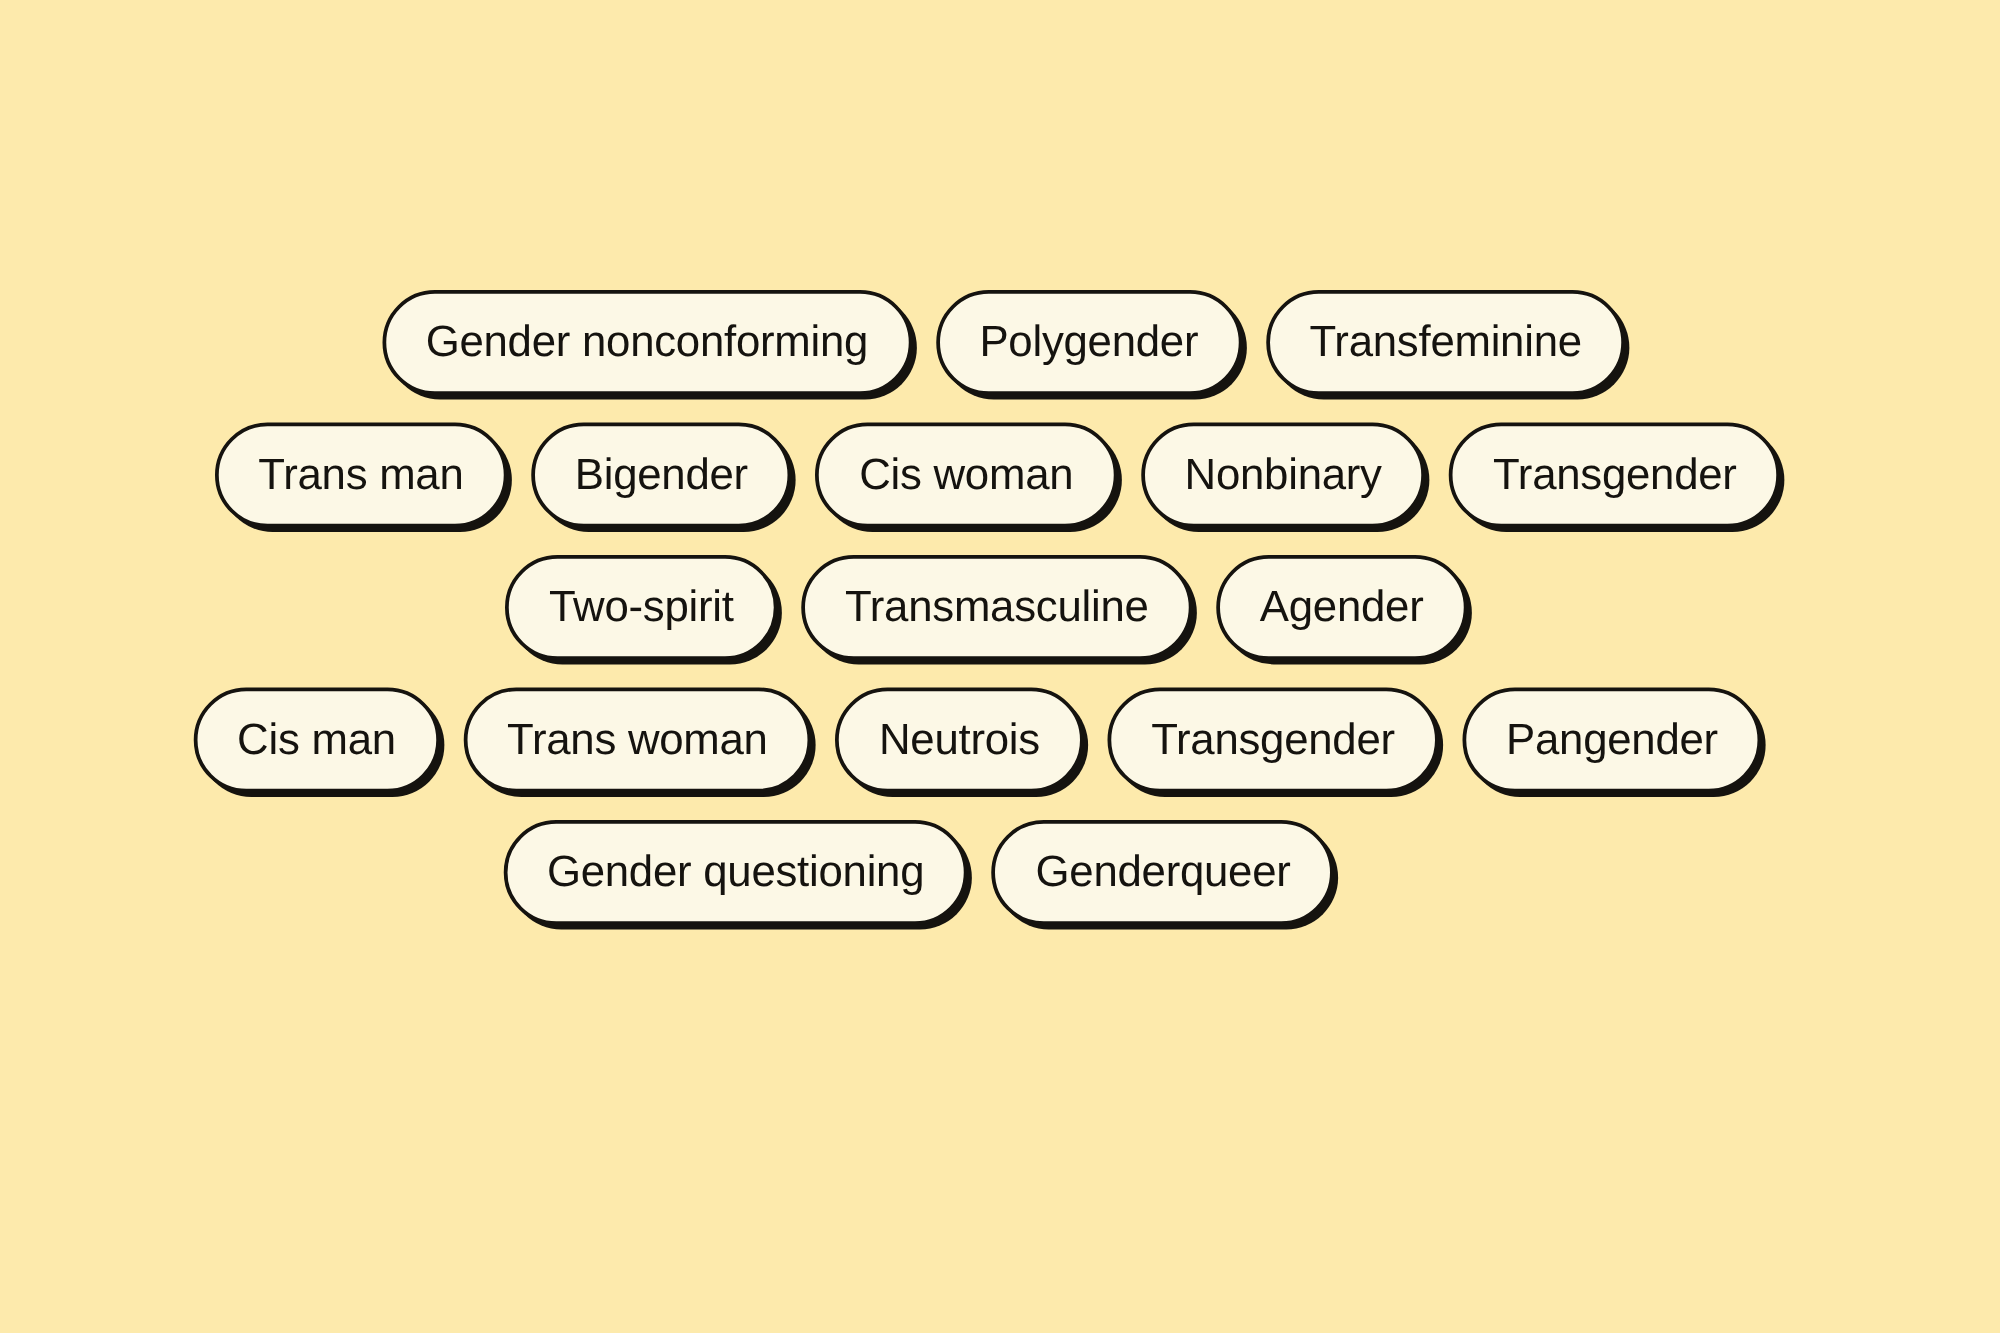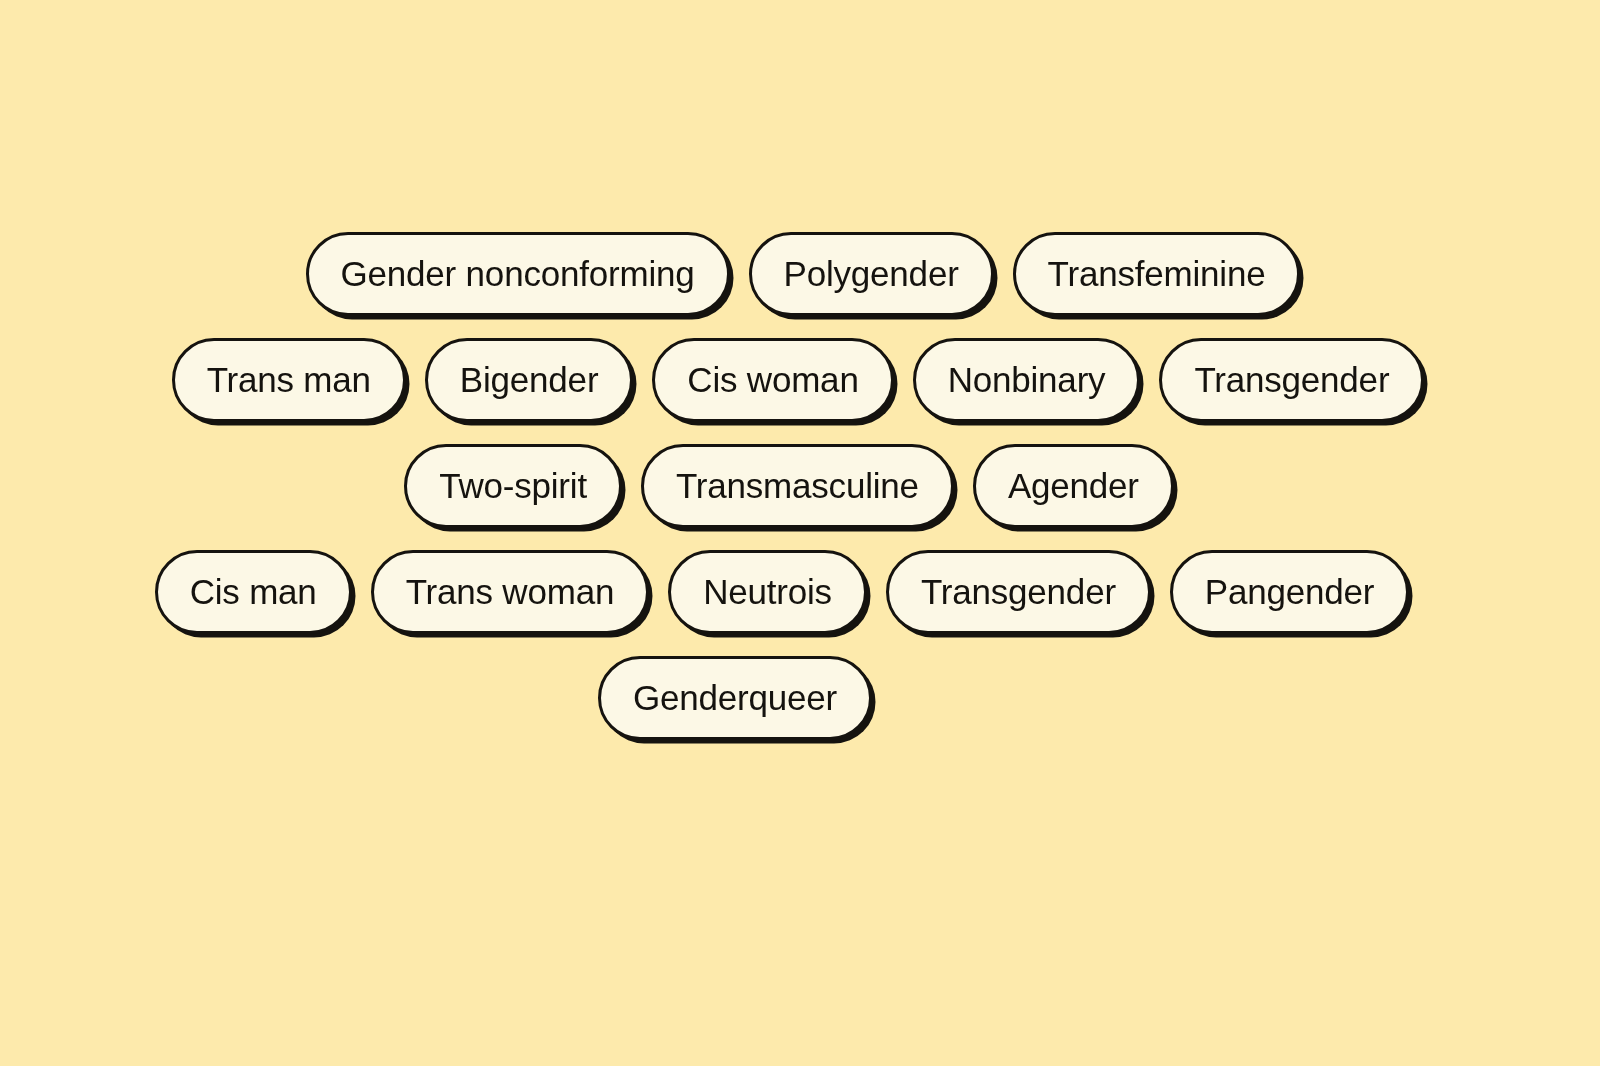--- a/index.html
+++ b/index.html
@@ -134,18 +134,21 @@
       <div class="tag-pill">
         <span class="tag-label">Transgender</span>
       </div>
       <div class="tag-pill">
         <span class="tag-label">Pangender</span>
       </div>
     </div>
 
     <div class="tag-row row-5">
       <div class="tag-pill">
+        <span class="tag-label">Gender questioning</span>
+      </div>
+      <div class="tag-pill">
         <span class="tag-label">Genderqueer</span>
       </div>
     </div>
 
   </div>
 </div>
 
 </body></html>

